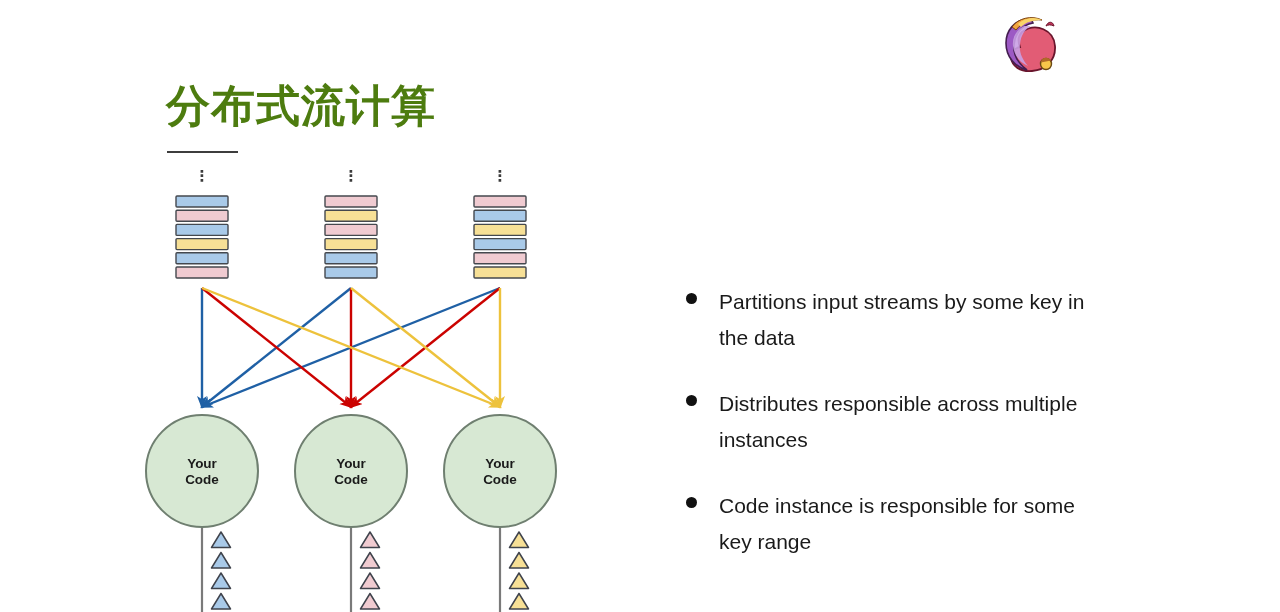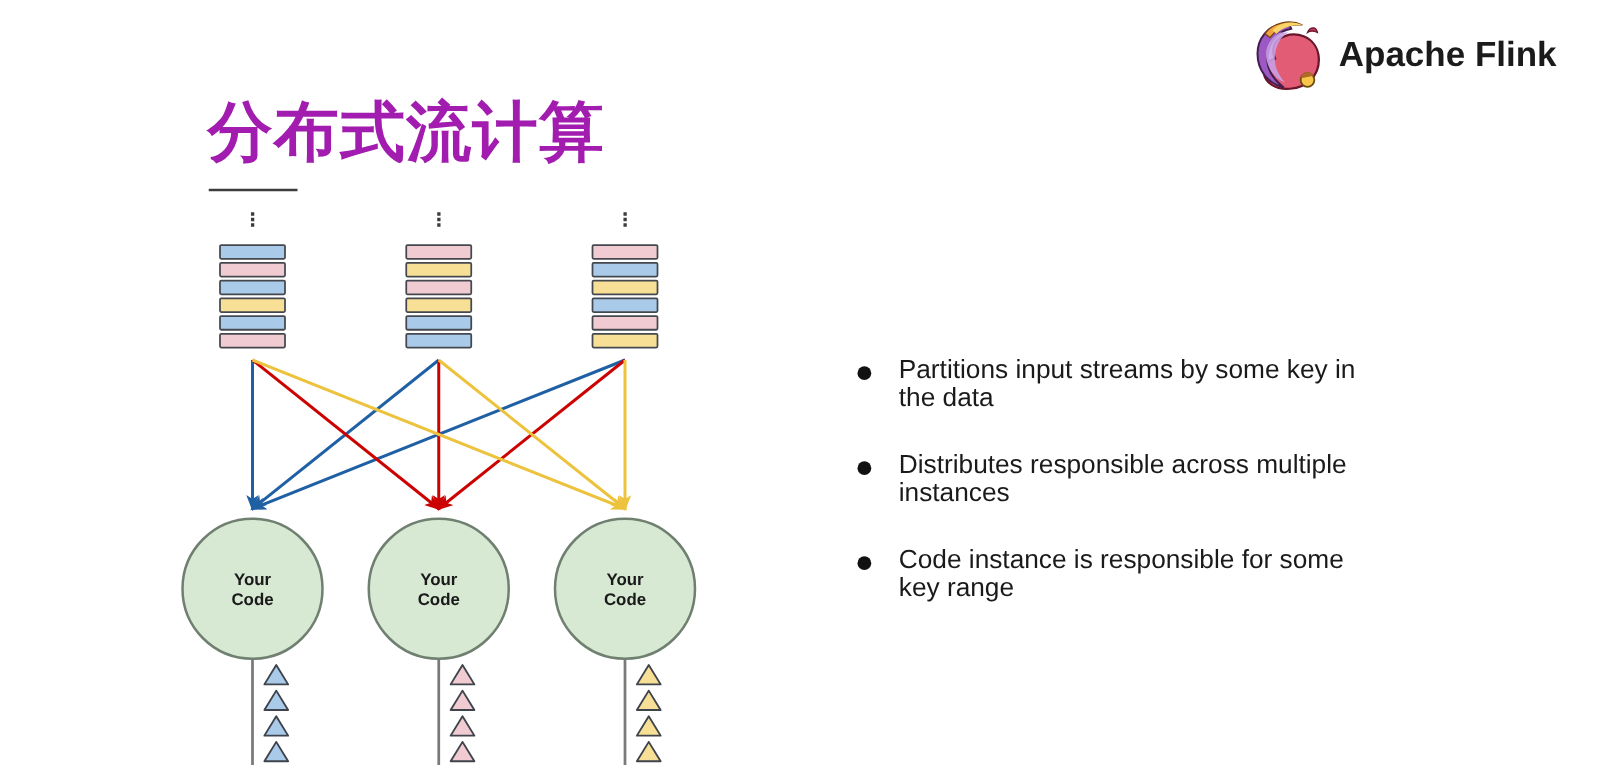--- a/index.html
+++ b/index.html
@@ -1,38 +1,38 @@
 <!DOCTYPE html>
 <html><head>
 <meta charset="utf-8">
 <style>
   html,body{margin:0;padding:0;background:#ffffff;}
   .slide{
     position:relative;width:1280px;height:612px;background:#ffffff;
     font-family:"Liberation Sans","DejaVu Sans",sans-serif;overflow:hidden;
   }
   .title{
-    position:absolute;left:166px;top:80px;font-size:52px;line-height:52px;
-    font-weight:900;color:#a21caf;letter-spacing:1px;white-space:nowrap;
+    position:absolute;left:166px;top:80px;font-size:44px;line-height:52px;
+    font-weight:900;color:#4d7c0f;letter-spacing:1px;white-space:nowrap;
   }
   .title-underline{
     position:absolute;left:167px;top:151px;width:71px;height:2px;background:#3d3d3d;
   }
   .logo{
     position:absolute;left:1002px;top:13px;display:flex;align-items:center;gap:13px;
   }
   .logo-text{font-size:28px;font-weight:700;color:#1b1b1b;white-space:nowrap;}
   .diagram{position:absolute;left:0;top:0;width:1280px;height:612px;}
   .bullets{
     position:absolute;left:686px;top:284px;width:424px;
     list-style:none;margin:0;padding:0;
   }
   .bullets li{
     display:flex;gap:22px;margin-bottom:30px;
-    font-size:21px;line-height:23px;color:#1a1a1a;
+    font-size:21px;line-height:36px;color:#1a1a1a;
   }
   .dot{width:11px;height:11px;border-radius:50%;background:#111;flex:0 0 11px;margin-top:9px;}
 </style>
 </head>
 <body>
 
 <div class="slide">
 
   <div class="title">分布式流计算</div>
   <div class="title-underline"></div>
@@ -41,21 +41,20 @@
     <svg width="56" height="62" viewBox="0 0 56 60">
       <path d="M20 18 C34 8 52 16 53 32 C54 46 44 56 30 57 C18 58 10 52 9 44 C9 38 13 34 18 33 C16 28 16 22 20 18 Z" fill="#E25C75" stroke="#69152C" stroke-width="1.8"></path>
       <path d="M44 12 C46 7 51 7 52 12 C49 10.5 46 10.5 44 12 Z" fill="#C2375B" stroke="#69152C" stroke-width="1"></path>
       <path d="M26 5 C12 6 4 17 4 29 C4 43 13 53 25 56 C16 49 11 41 12 31 C13 19 20 11 31 9 C30 6 28 5 26 5 Z" fill="#9C59C4" stroke="#441E4F" stroke-width="1.6"></path>
       <path d="M22 12 C14 16 10 24 11 32 C12 41 18 49 26 52 C20 45 17 38 18 30 C19 21 23 15 29 12 Z" fill="#C9A0E4" opacity="0.9"></path>
       <path d="M10 13 C16 4 30 1 40 6 C30 5 20 8 14 16 Z" fill="#F2A53F" stroke="#7A4211" stroke-width="1"></path>
       <path d="M16 10 C22 4 32 2 40 6 C31 6 24 8 19 13 Z" fill="#F9D56A"></path>
       <circle cx="44" cy="50" r="5.5" fill="#F7C64A" stroke="#6B4A14" stroke-width="1.4"></circle>
       <path d="M38.8 48.5 A5.5 5.5 0 0 1 49 46.5 L38.8 48.5 Z" fill="#B06A28"></path>
     </svg>
-    <span class="logo-text">Apache Flink</span>
   </div>
 
   <svg class="diagram" viewBox="0 0 1280 612">
       <defs>
         <marker id="ah-blue" markerUnits="userSpaceOnUse" markerWidth="16" markerHeight="12" refX="11" refY="5" orient="auto">
           <path d="M0,0 L13,5 L0,10 L3.2,5 Z" fill="#1F60A5"></path>
         </marker>
         <marker id="ah-red" markerUnits="userSpaceOnUse" markerWidth="16" markerHeight="12" refX="11" refY="5" orient="auto">
           <path d="M0,0 L13,5 L0,10 L3.2,5 Z" fill="#CB0200"></path>
         </marker>

